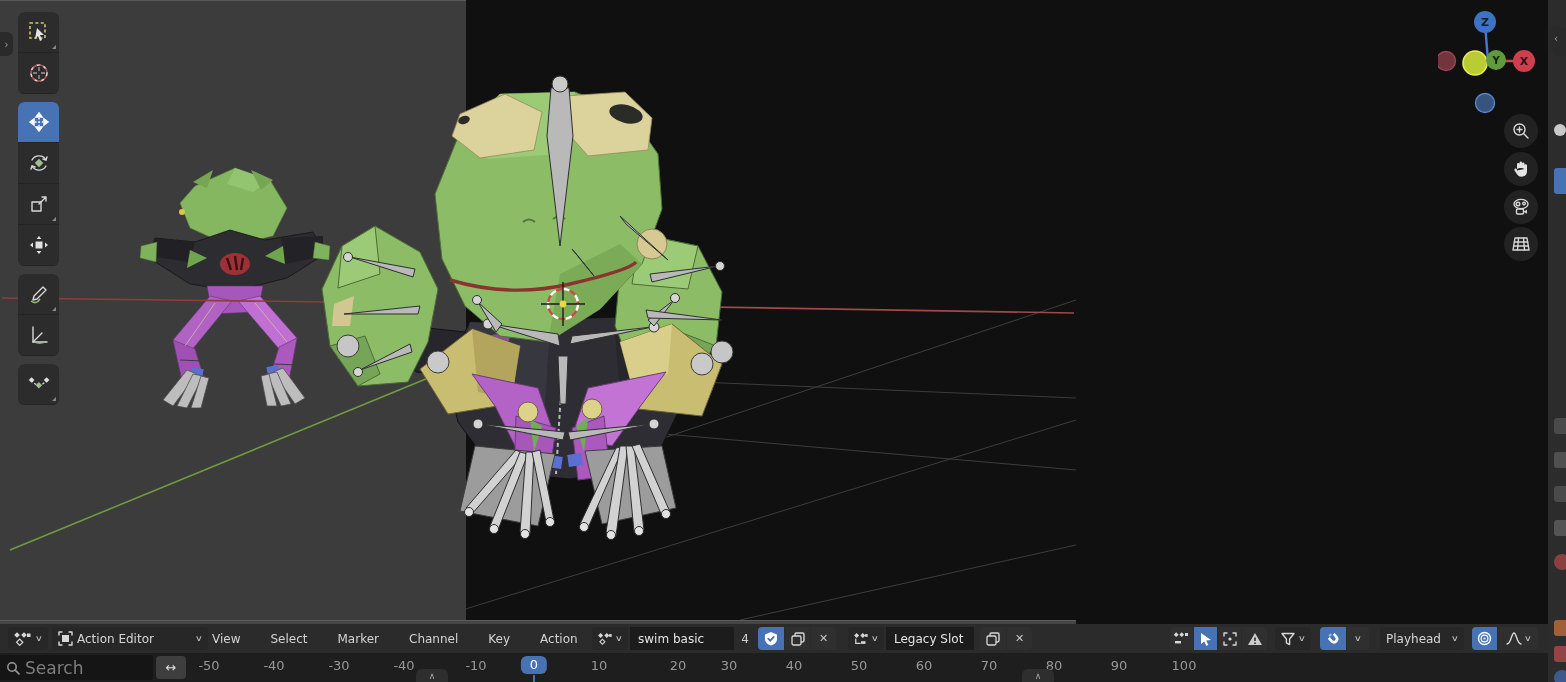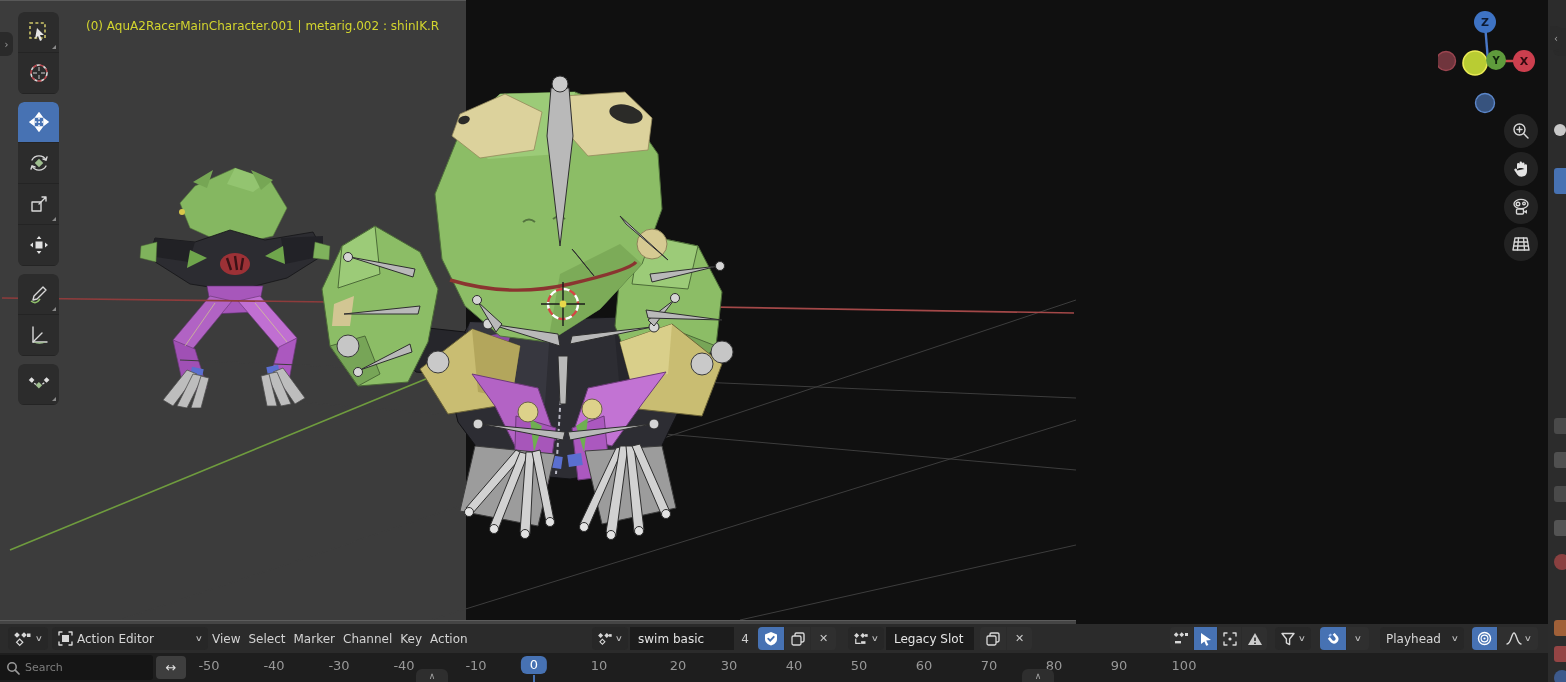--- a/index.html
+++ b/index.html
@@ -40,37 +40,37 @@
 
   
   .scene { position:absolute; z-index:5; }
 
   
   #dopesheet { position:absolute; left:0; top:624px; width:1548px; height:58px; background:#2b2b2b; }
   #ds-header { position:absolute; left:0; top:0; width:100%; height:29px; }
   .hbtn { position:absolute; top:3px; height:23px; background:#272727; border-radius:4px;
     display:flex; align-items:center; gap:4px; padding:0 6px; cursor:pointer; }
   .chev { font-size:8px; color:#b9b9b9; transform:scaleX(1.4); }
-  #menu-row { position:absolute; left:212px; top:0; height:29px; display:flex; gap:8px; align-items:center; }
+  #menu-row { position:absolute; left:212px; top:0; height:29px; display:flex; gap:30px; align-items:center; }
   .menu-item { color:#d3d3d3; cursor:pointer; }
   .field { position:absolute; top:3px; height:23px; background:#1c1c1c; display:flex;
     align-items:center; padding:0 8px; color:#e4e4e4; cursor:text; }
   .sq { position:absolute; top:3px; height:23px; background:#2f2f2f; display:flex;
     align-items:center; justify-content:center; cursor:pointer; }
   .sq.blue { background:#4772b3; }
   .count-chip { background:#2a2a2a; height:23px; display:flex; align-items:center;
     padding:0 7px; color:#cfcfcf; margin-right:-8px; margin-left:8px; cursor:pointer; }
   .xglyph { color:#c9c9c9; font-size:11px; }
 
   
   #ds-ruler { position:absolute; left:0; top:29px; width:1548px; height:29px; background:#1e1e1e; }
   #search-box { position:absolute; left:0; top:2px; width:153px; height:25px; background:#151515;
     display:flex; align-items:center; padding:0 6px; gap:5px; border-radius:0 3px 3px 0; }
   #search-box input { background:transparent; border:none; outline:none; color:#bbb; width:110px;
-    font-family:inherit; font-size:11px; }
+    font-family:inherit; font-size:17px; }
   #search-box input::placeholder { color:#7d7d7d; }
   #fit-btn { position:absolute; left:156px; top:3px; width:30px; height:23px; background:#3e3e3e;
     border-radius:4px; color:#e0e0e0; display:flex; align-items:center; justify-content:center;
     font-size:13px; cursor:pointer; }
   #ruler { position:absolute; left:186px; top:0; width:1040px; height:29px; overflow:hidden; }
   .tick { position:absolute; top:5px; transform:translateX(-50%); color:#989898; font-size:13px; }
   #playhead { position:absolute; top:3px; transform:translateX(-50%); background:#4772b3;
     color:#fff; border-radius:6px; padding:1px 9px 2px; font-size:13px; z-index:5; cursor:grab; }
   #playhead-stem { position:absolute; top:22px; bottom:0; width:2px; background:#4772b3;
     transform:translateX(-50%); }
@@ -252,21 +252,20 @@
       <g>
         <circle cx="243" cy="230" r="15" fill="none" stroke="#ffffff" stroke-width="2.4" stroke-dasharray="7,7"></circle>
         <circle cx="243" cy="230" r="15" fill="none" stroke="#d64545" stroke-width="2.4" stroke-dasharray="7,7" stroke-dashoffset="7"></circle>
         <line x1="243" y1="208" x2="243" y2="252" stroke="#1a1a1a" stroke-width="1.4"></line>
         <line x1="221" y1="230" x2="265" y2="230" stroke="#1a1a1a" stroke-width="1.4"></line>
         <circle cx="243" cy="230" r="3.4" fill="#e8d84a"></circle>
       </g>
     </svg>
 
     <div id="vp-header">
-      <div class="ctx-label">(0) AquA2RacerMainCharacter.001 | metarig.002 : shinIK.R</div>
     </div>
 
     <div id="toolbar">
       <div class="tgroup">
         <div class="tbtn corner">
           <svg width="22" height="22" viewBox="0 0 22 22">
               <rect x="2" y="2" width="15" height="15" fill="none" stroke="#cfc76a" stroke-width="1.6" stroke-dasharray="3,2.4"></rect>
               <path d="M9,7 L16,14 L12,14 L14,19 L12,20 L10,15 L7,18 Z" fill="#e6e6e6"></path>
             </svg>
         </div>

